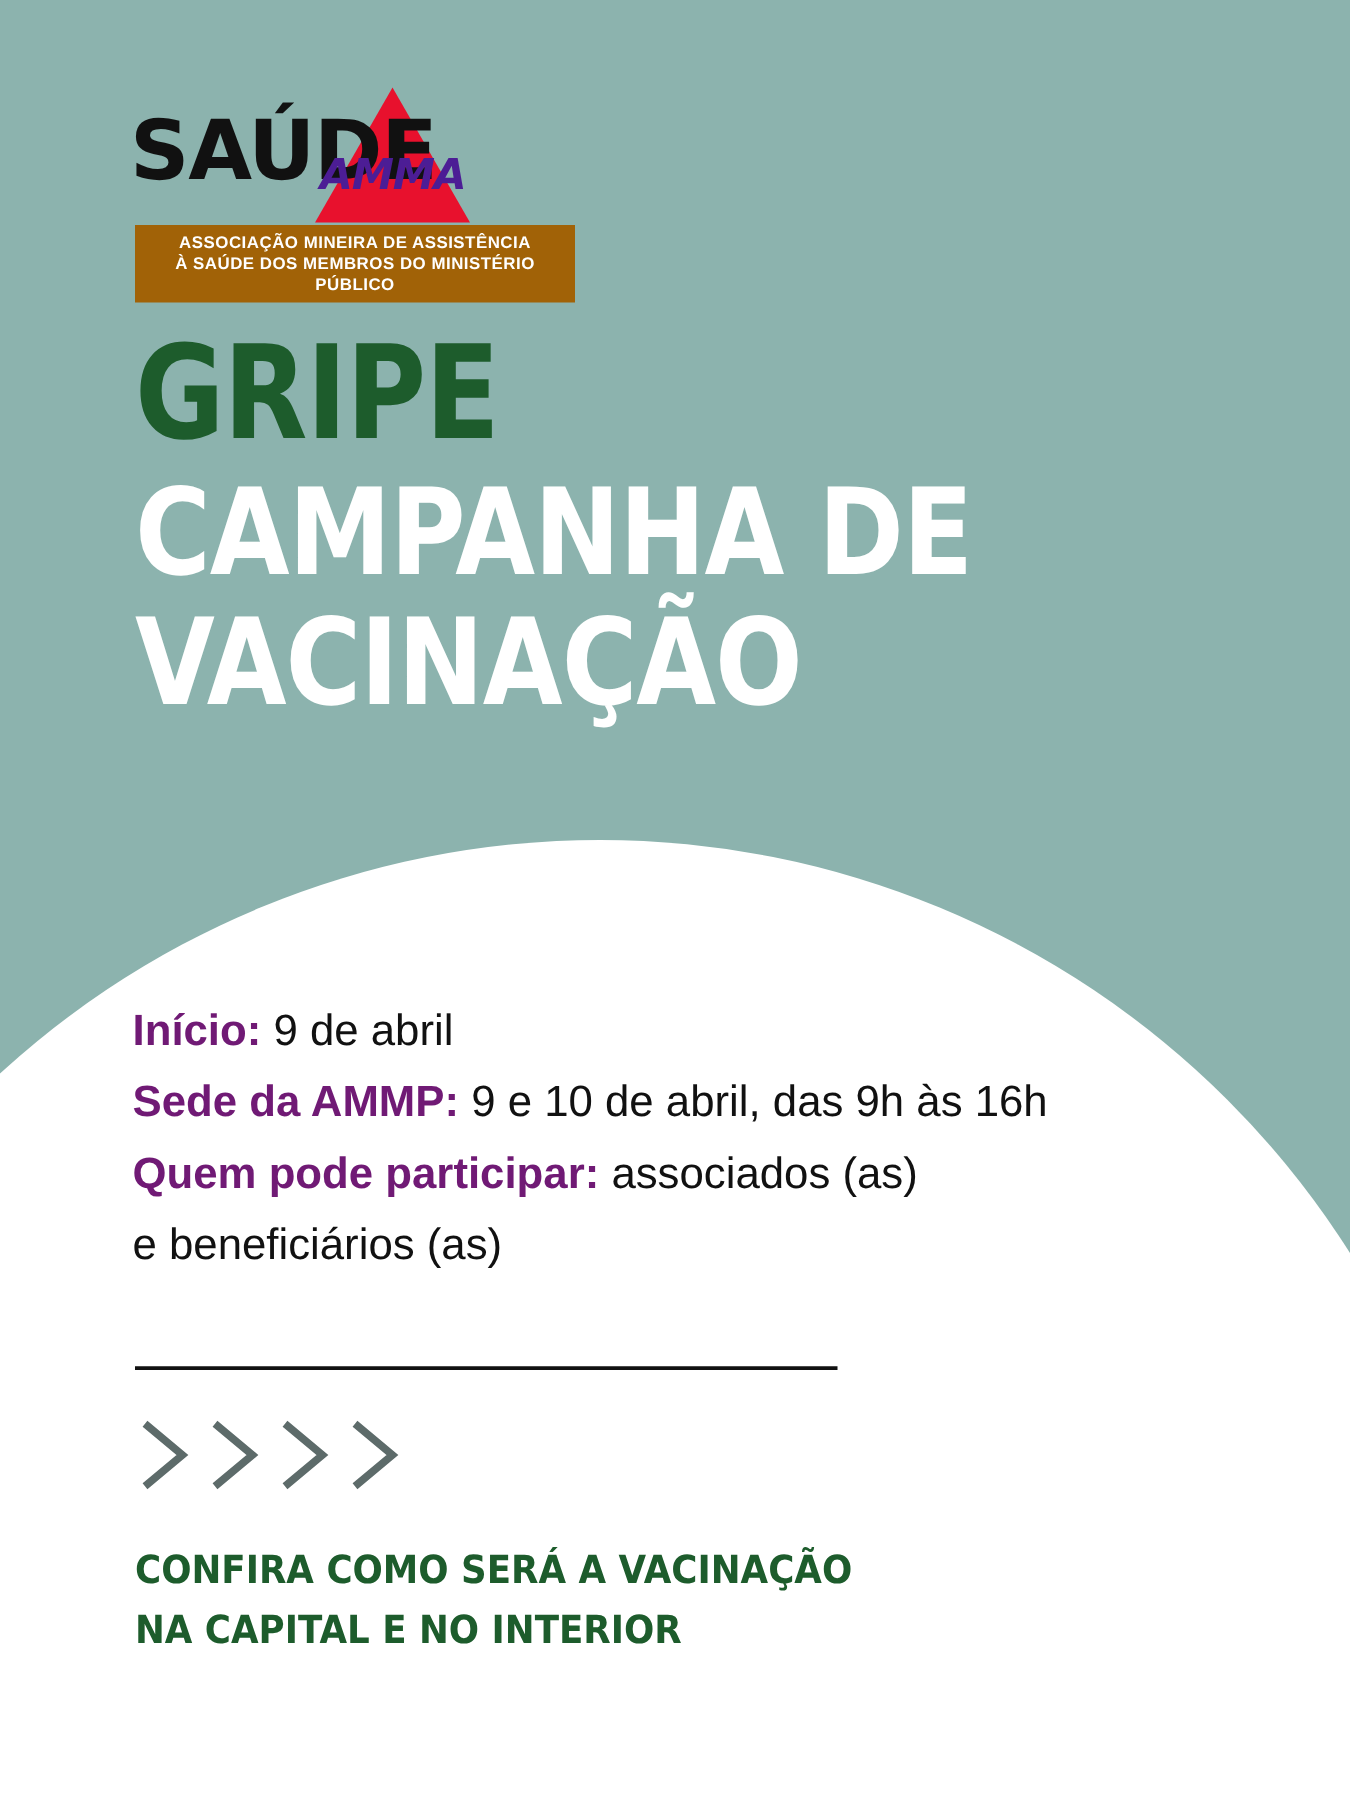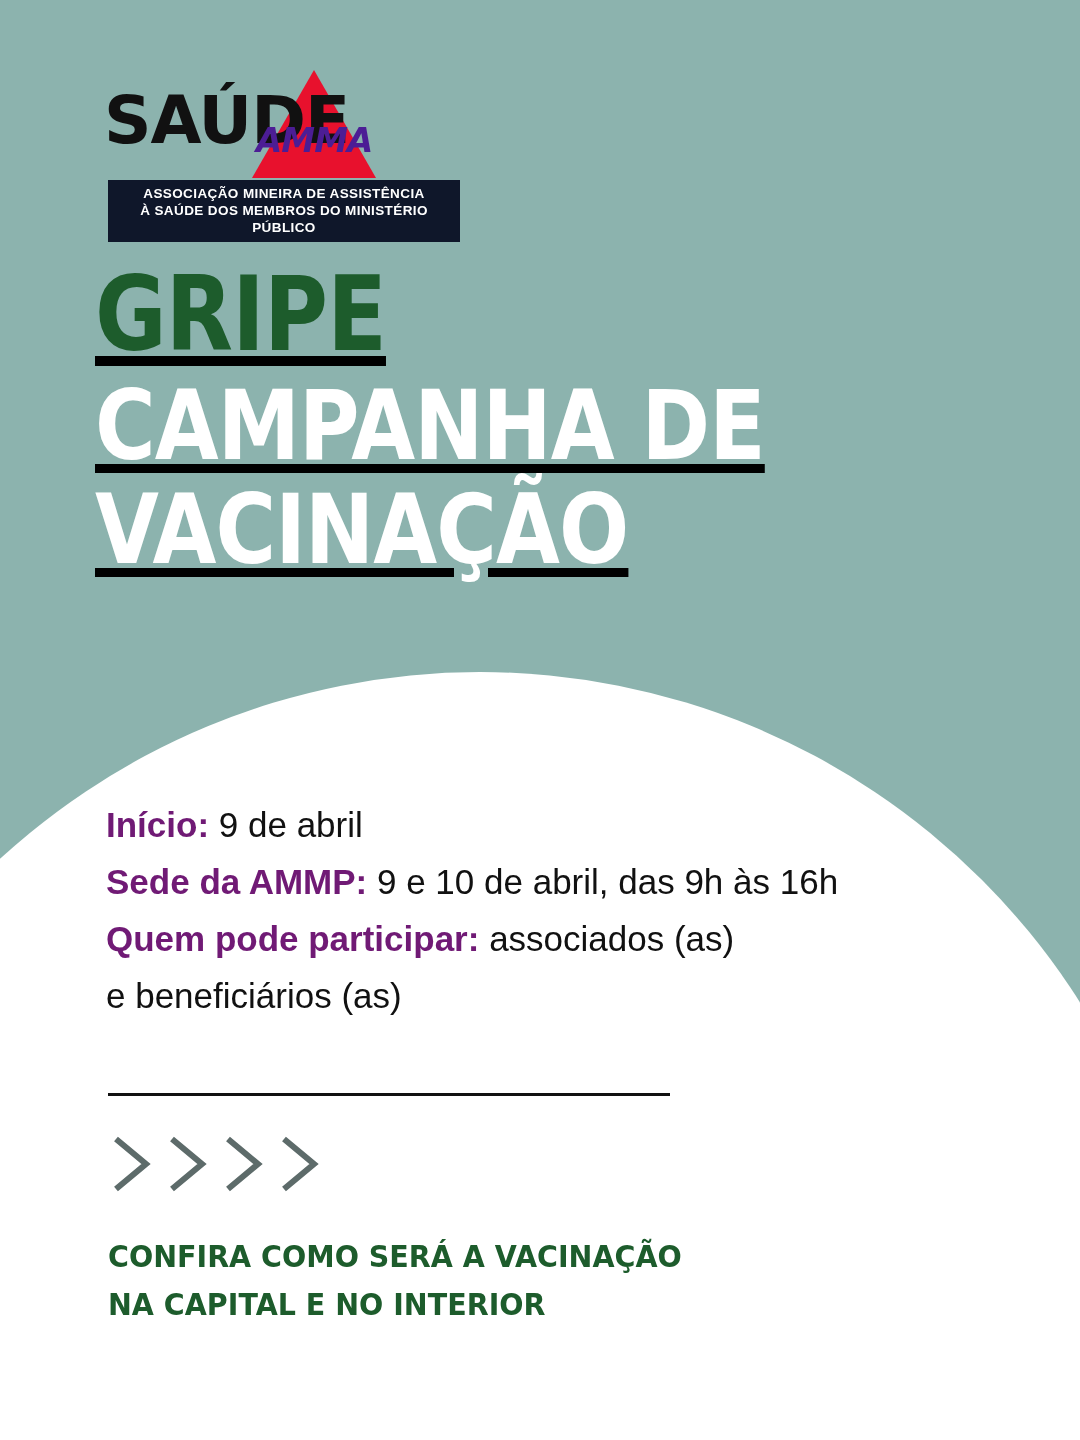--- a/index.html
+++ b/index.html
@@ -74,40 +74,39 @@
     font-size: 34px;
     color: #4c1d95;
     letter-spacing: -1px;
     z-index: 4;
   }
   .logo-tagline {
     position: absolute;
     left: 4px;
     top: 88px;
     width: 352px;
-    background: #0f172a;
+    background: #a16207;
     color: #ffffff;
     text-align: center;
     font-family: "Liberation Sans", sans-serif;
     font-weight: bold;
     font-size: 13.5px;
     line-height: 17px;
     letter-spacing: 0.4px;
     padding: 5px 0 6px 0;
     z-index: 5;
   }
   .logo-tagline span { display: block; }
 
   
   .headline {
     position: absolute;
-    left: 95px;
+    left: 108px;
     top: 262px;
     z-index: 3;
-    text-decoration: underline;
   }
   .headline .gripe {
     font-family: "DejaVu Sans", sans-serif;
     font-weight: bold;
     font-size: 104px;
     line-height: 104px;
     letter-spacing: -1px;
     color: #1d5c2c;
     transform: scaleX(0.84);
     transform-origin: left center;

